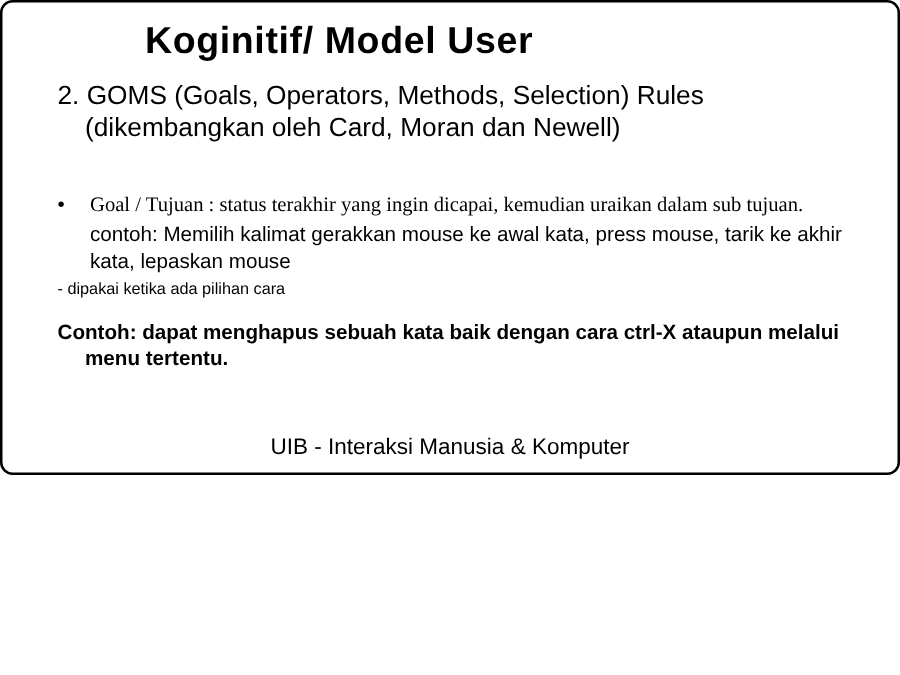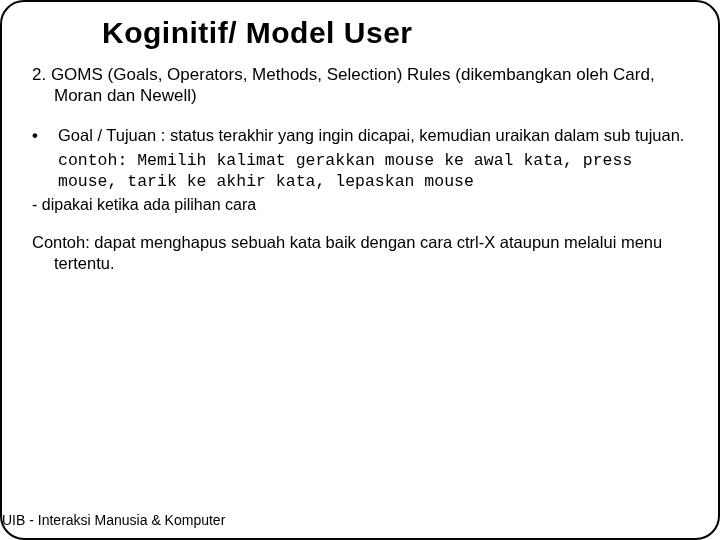--- a/index.html
+++ b/index.html
@@ -6,46 +6,47 @@
   body {
     width: 720px;
     height: 540px;
     background: #fff;
     font-family: Arial, Helvetica, sans-serif;
     position: relative;
     overflow: hidden;
   }
   .slide {
     width: 720px;
-    height: 540px;
+    height: 380px;
     border: 2px solid #000;
-    border-radius: 24px;
-    padding: 14px 30px 0 30px;
+    border-radius: 10px;
+    padding: 14px 30px 0 44px;
     position: relative;
   }
   .title {
     font-size: 30px;
     font-weight: bold;
     color: #000;
     margin-left: 70px;
     margin-bottom: 14px;
     letter-spacing: 0.5px;
   }
   .intro {
-    font-size: 17px;
+    font-size: 21px;
     line-height: 1.25;
-    margin-bottom: 18px;
+    margin-bottom: 36px;
     padding-left: 0;
     text-indent: -22px;
     margin-left: 22px;
   }
   ul.main {
     list-style: none;
     padding-left: 0;
     margin-bottom: 4px;
+    font-family: Liberation Serif, serif;
   }
   ul.main > li {
     font-size: 16.5px;
     line-height: 1.3;
     margin-bottom: 2px;
     padding-left: 26px;
     text-indent: -26px;
   }
   ul.main > li::before {
     content: "•";
@@ -53,41 +54,42 @@
     width: 26px;
     text-indent: 0;
     margin-left: 0;
     font-weight: bold;
   }
   .sub-indent {
     font-size: 16.5px;
     line-height: 1.3;
     padding-left: 26px;
     margin-bottom: 2px;
-    font-family: Liberation Mono, monospace;
   }
   .dash-line {
-    font-size: 16px;
+    font-size: 13px;
     line-height: 1.3;
     margin-bottom: 2px;
   }
   .example {
     font-size: 16.5px;
     line-height: 1.3;
     margin-top: 16px;
     padding-left: 0;
     text-indent: -22px;
     margin-left: 22px;
+    font-weight: bold;
   }
   .footer {
     position: absolute;
     bottom: 10px;
     left: 0;
     right: 0;
-    font-size: 14px;
+    text-align: center;
+    font-size: 18px;
     color: #000;
   }
 </style>
 </head>
 <body>
 
 <div class="slide">
   <h1 class="title">Koginitif/ Model User</h1>
 
   <p class="intro">2. GOMS (Goals, Operators, Methods, Selection) Rules (dikembangkan oleh Card, Moran dan Newell)</p>

